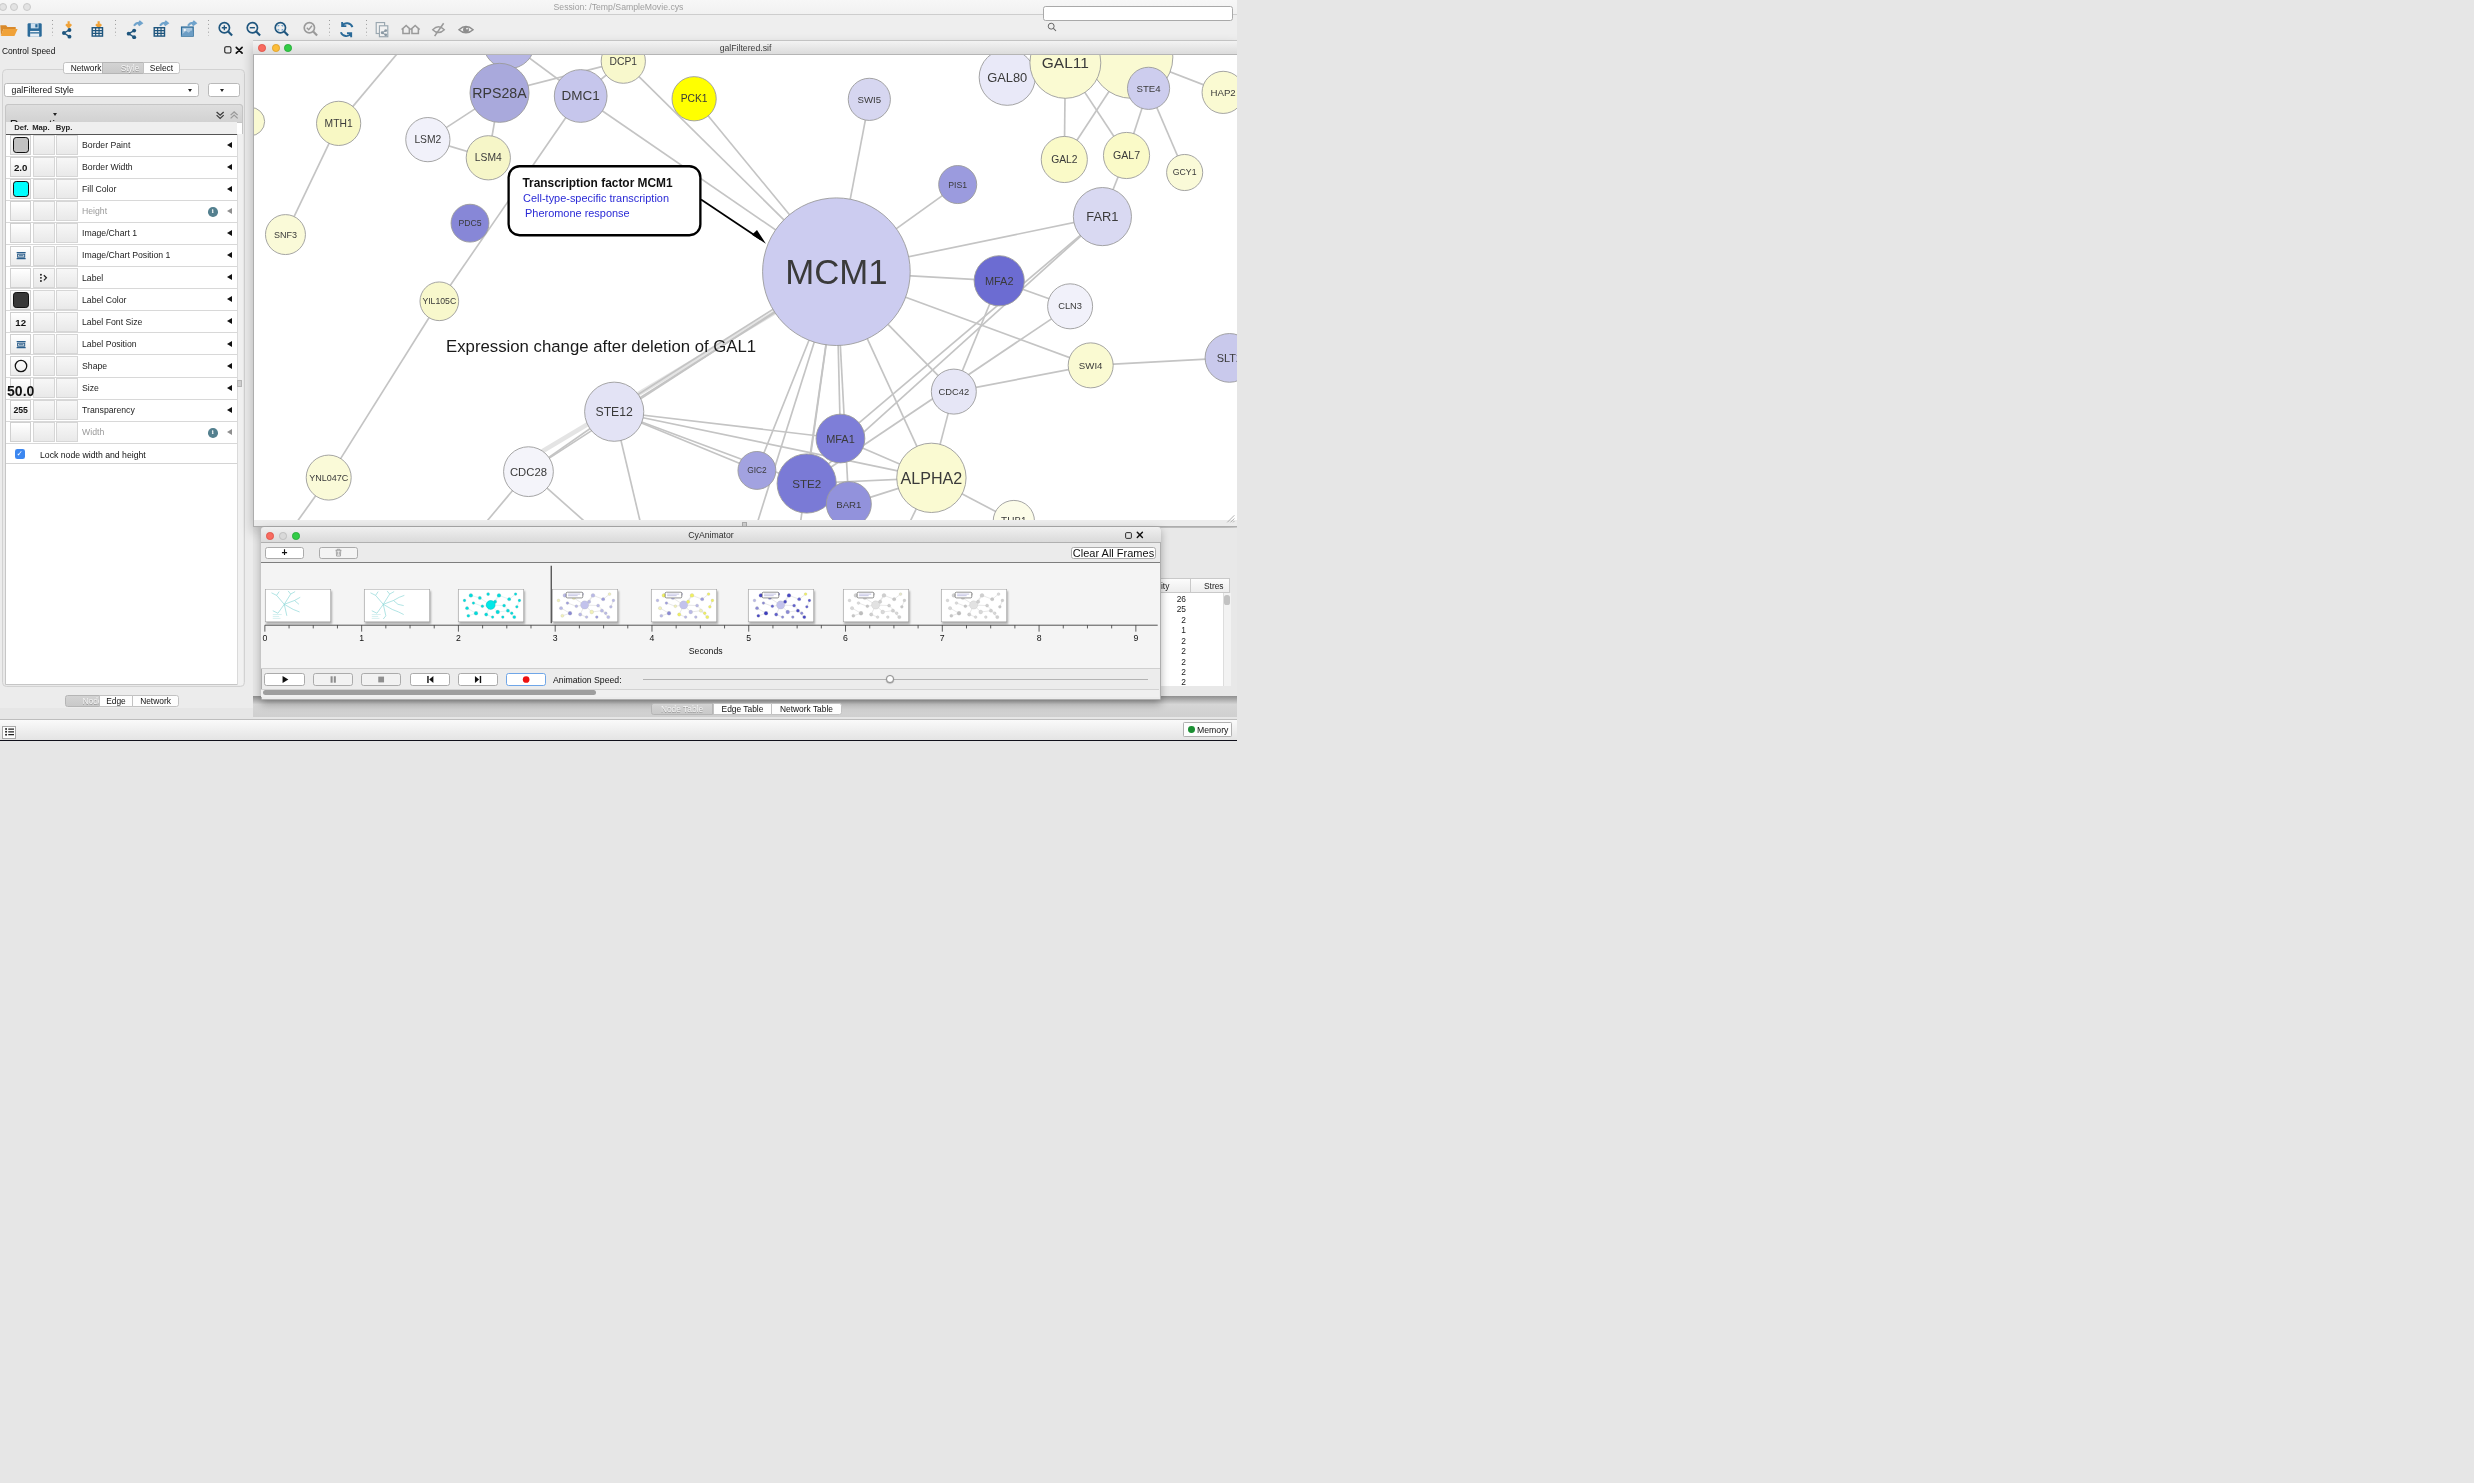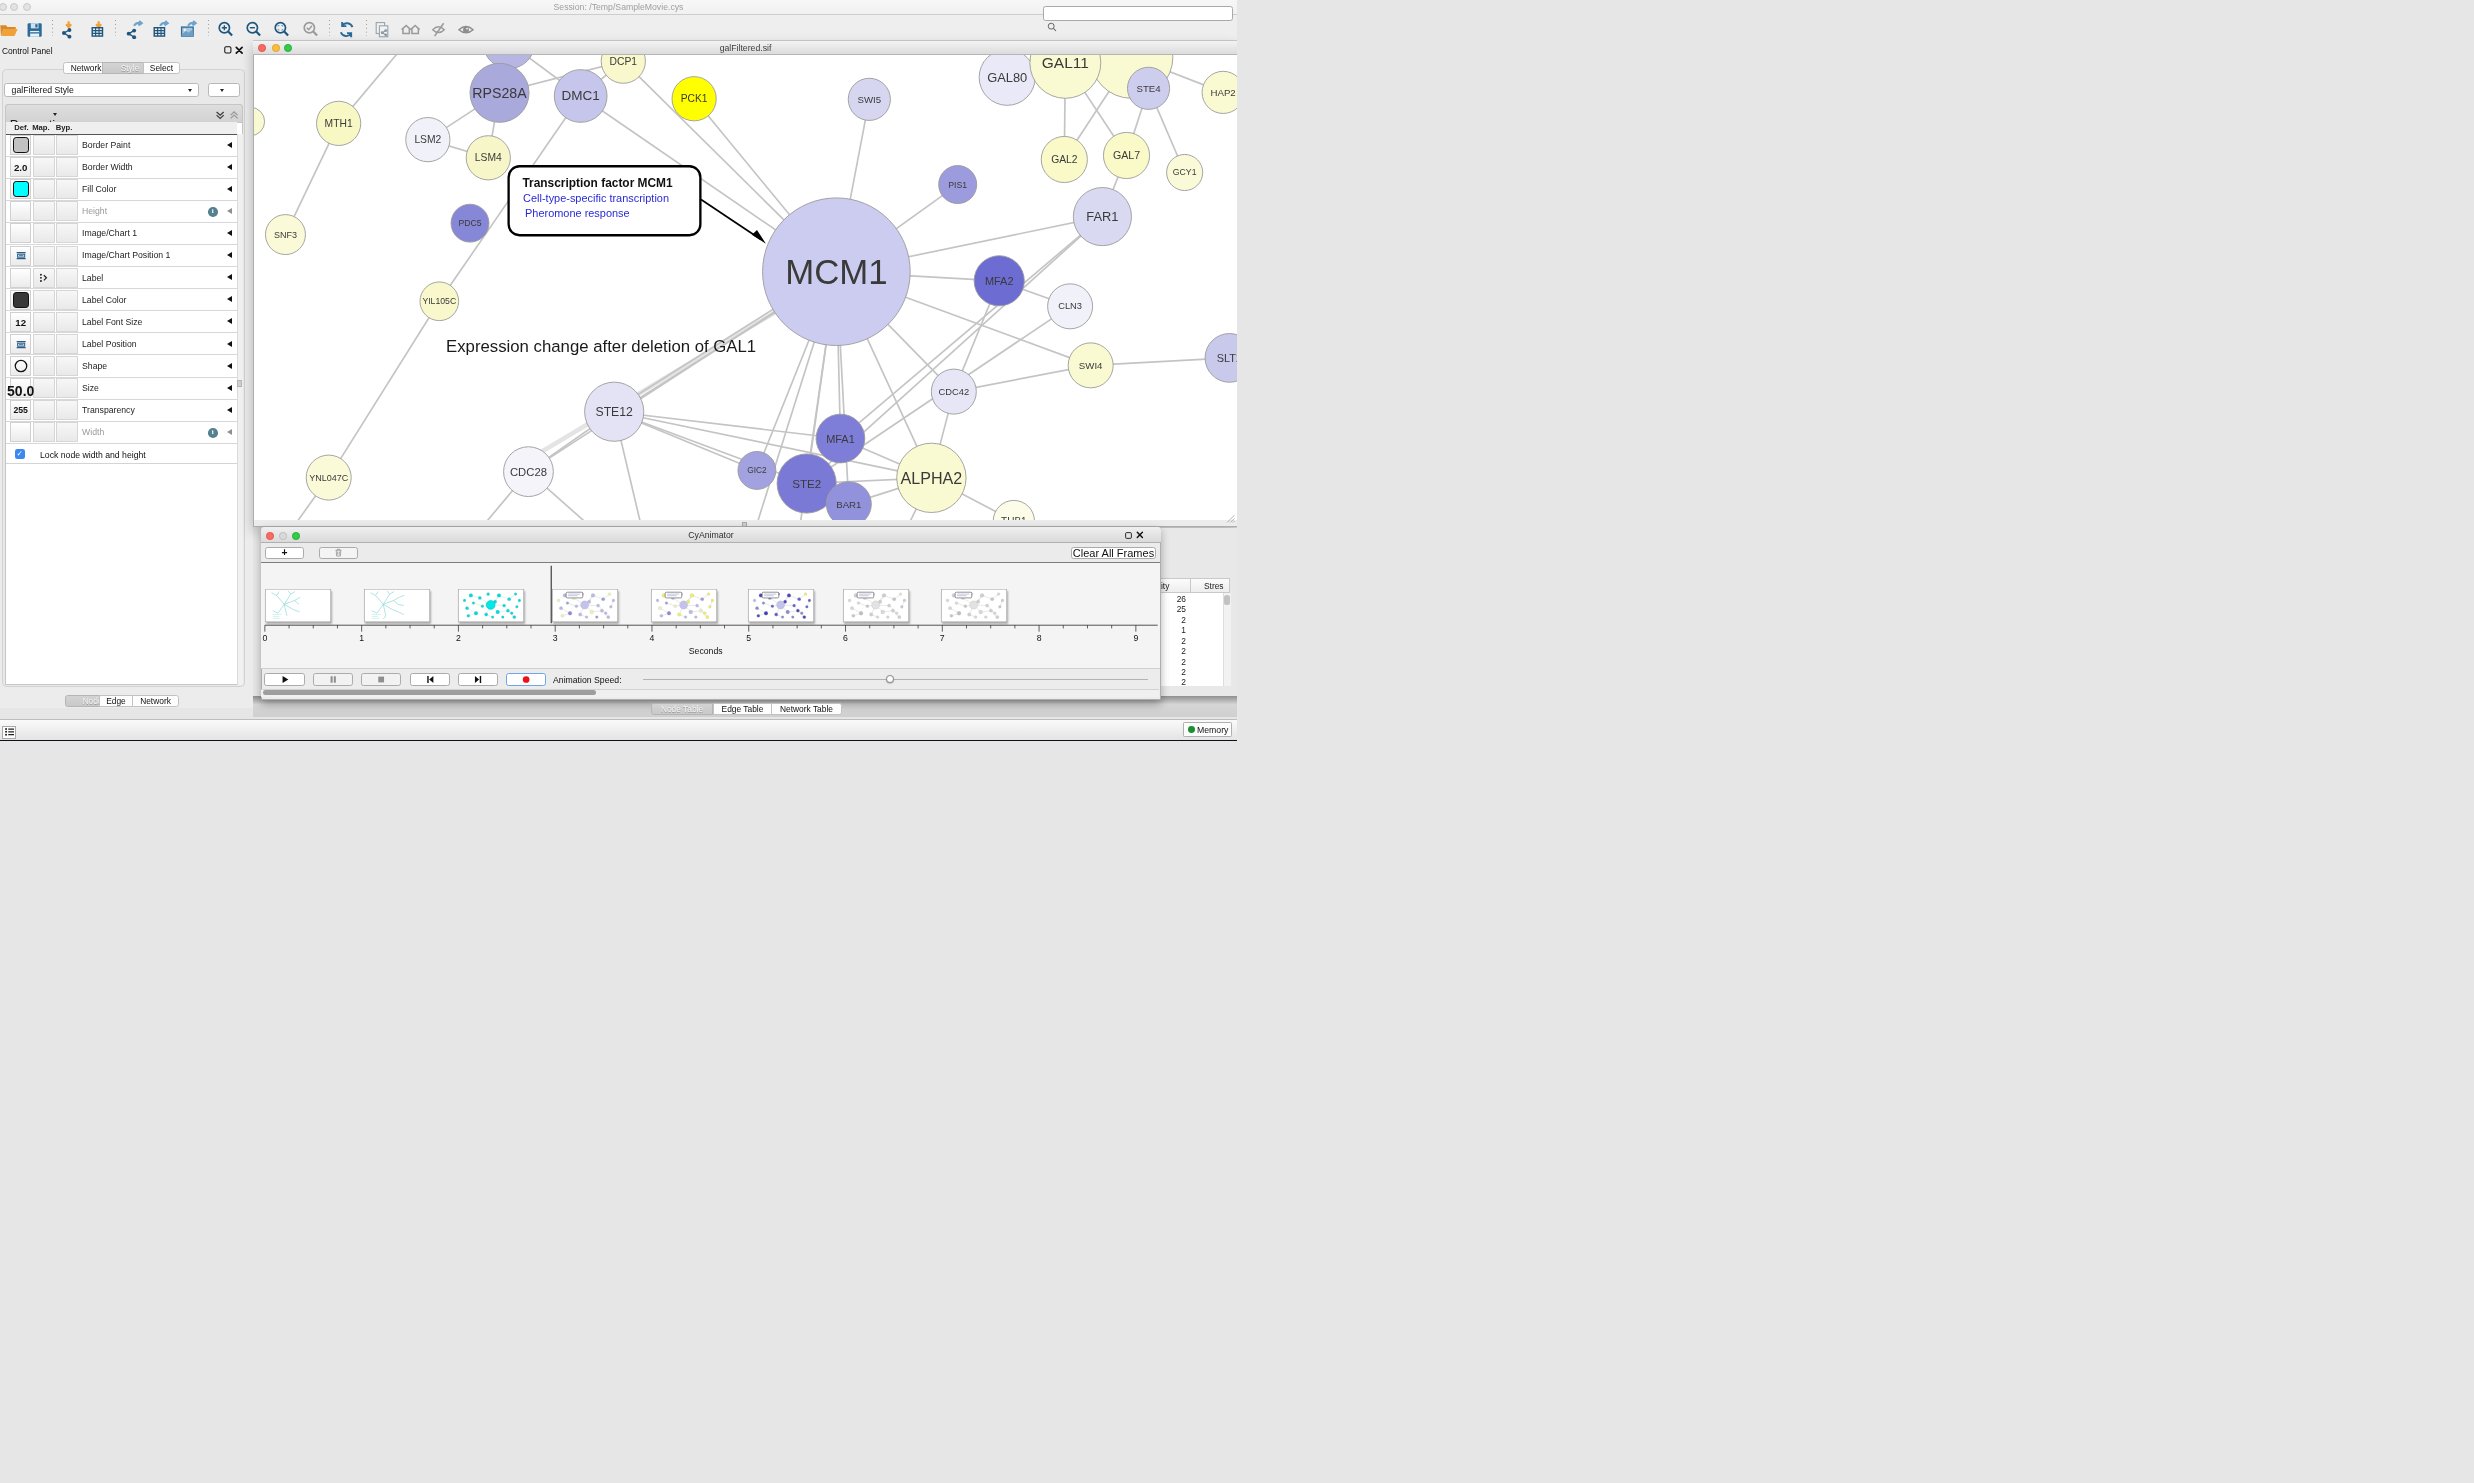--- a/index.html
+++ b/index.html
@@ -167,21 +167,21 @@
       <circle cx="14" cy="15" r="4.6" fill="#8d8d8d"></circle>
       <circle cx="15.6" cy="13.4" r="1.5" fill="#eee"></circle>
     </svg>
 </div>
 <div class="abs search"></div>
 <svg class="abs" style="left:1047px;top:22px" width="10.3" height="10.3" viewBox="0 0 16 16">
     <circle cx="6.5" cy="6.5" r="4.6" fill="none" stroke="#606060" stroke-width="1.5"></circle>
     <path d="M10 10 L14 14" stroke="#606060" stroke-width="1.6"></path>
   </svg>
 <div class="abs cpanel"></div>
-<div class="abs cpTitle">Control Panel</div>
+<div class="abs cpTitle">Control Speed</div>
 <svg class="abs" style="left:224px;top:46px" width="7.7" height="7.7" viewBox="0 0 12 12">
     <rect x="1.2" y="1.2" width="9.6" height="9.6" rx="2" fill="none" stroke="#111" stroke-width="1.6"></rect>
   </svg>
 <svg class="abs" style="left:235px;top:46px" width="8.4" height="8.4" viewBox="0 0 13 13">
     <path d="M2 2 L11 11 M11 2 L2 11" stroke="#111" stroke-width="2.6" stroke-linecap="round"></path>
   </svg>
 <div class="abs innerP"></div>
 <div class="tab" style="left:63px;top:62px;width:46px;border-radius:2.6px 0 0 2.6px;">Network</div>
 <div class="tab sel" style="left:102px;top:62px;width:56px;">Style</div>
 <div class="tab" style="left:143px;top:62px;width:37px;border-radius:0 2.6px 2.6px 0;">Select</div>

